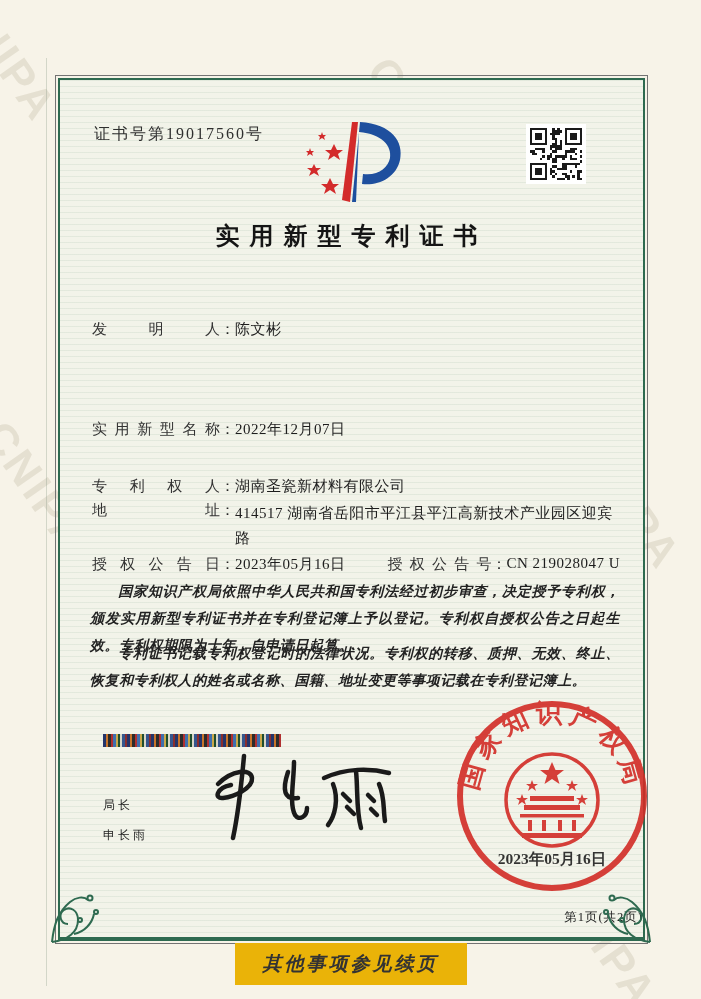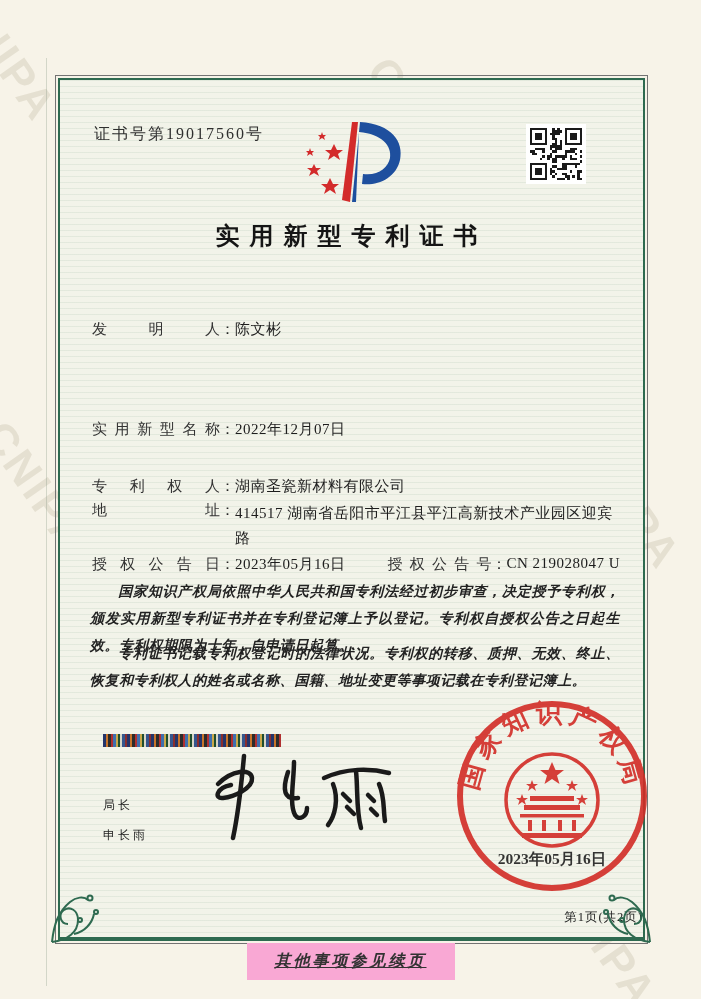--- a/index.html
+++ b/index.html
@@ -57,22 +57,22 @@
       #24356b 0 3px,#c8742a 3px 5px,#2c2c2c 5px 8px,#b03030 8px 10px,
       #3f6fae 10px 13px,#caa84a 13px 15px,#1f4e2f 15px 17px,#d8d5c6 17px 19px,
       #35568e 19px 22px,#8a2e2e 22px 24px);
   }
   .signer{position:absolute;left:43px;top:710px;font-size:12px;line-height:30px;color:#222;letter-spacing:3px;}
   .signature{position:absolute;left:128px;top:668px;width:215px;height:100px;}
   .seal{position:absolute;left:452px;top:696px;width:200px;height:200px;z-index:5;opacity:.9;}
   .page-indicator{position:absolute;left:0;top:829px;width:100%;text-align:right;font-size:12.5px;color:#222;letter-spacing:1px;}
   .note-box{
     position:absolute;left:50%;top:943px;transform:translateX(-50%);
-    background:#f9a8d4;padding:8px 28px;font-size:16px;letter-spacing:3px;
-    color:#333;z-index:6;font-style:italic;font-weight:600;text-decoration:underline;
+    background:#eab308;padding:8px 28px;font-size:19px;letter-spacing:3px;
+    color:#333;z-index:6;font-style:italic;font-weight:600;
   }
   .flourish{position:absolute;width:70px;height:70px;z-index:4;}
   .flourish.bl{left:48px;top:876px;}
   .flourish.br{left:584px;top:876px;transform:scaleX(-1);}
 </style>
 </head>
 <body>
 
 <div class="watermark" style="left:-18px;top:-20px;">CNIPA</div>
 <div class="watermark" style="left:398px;top:48px;">CNIPA</div>

